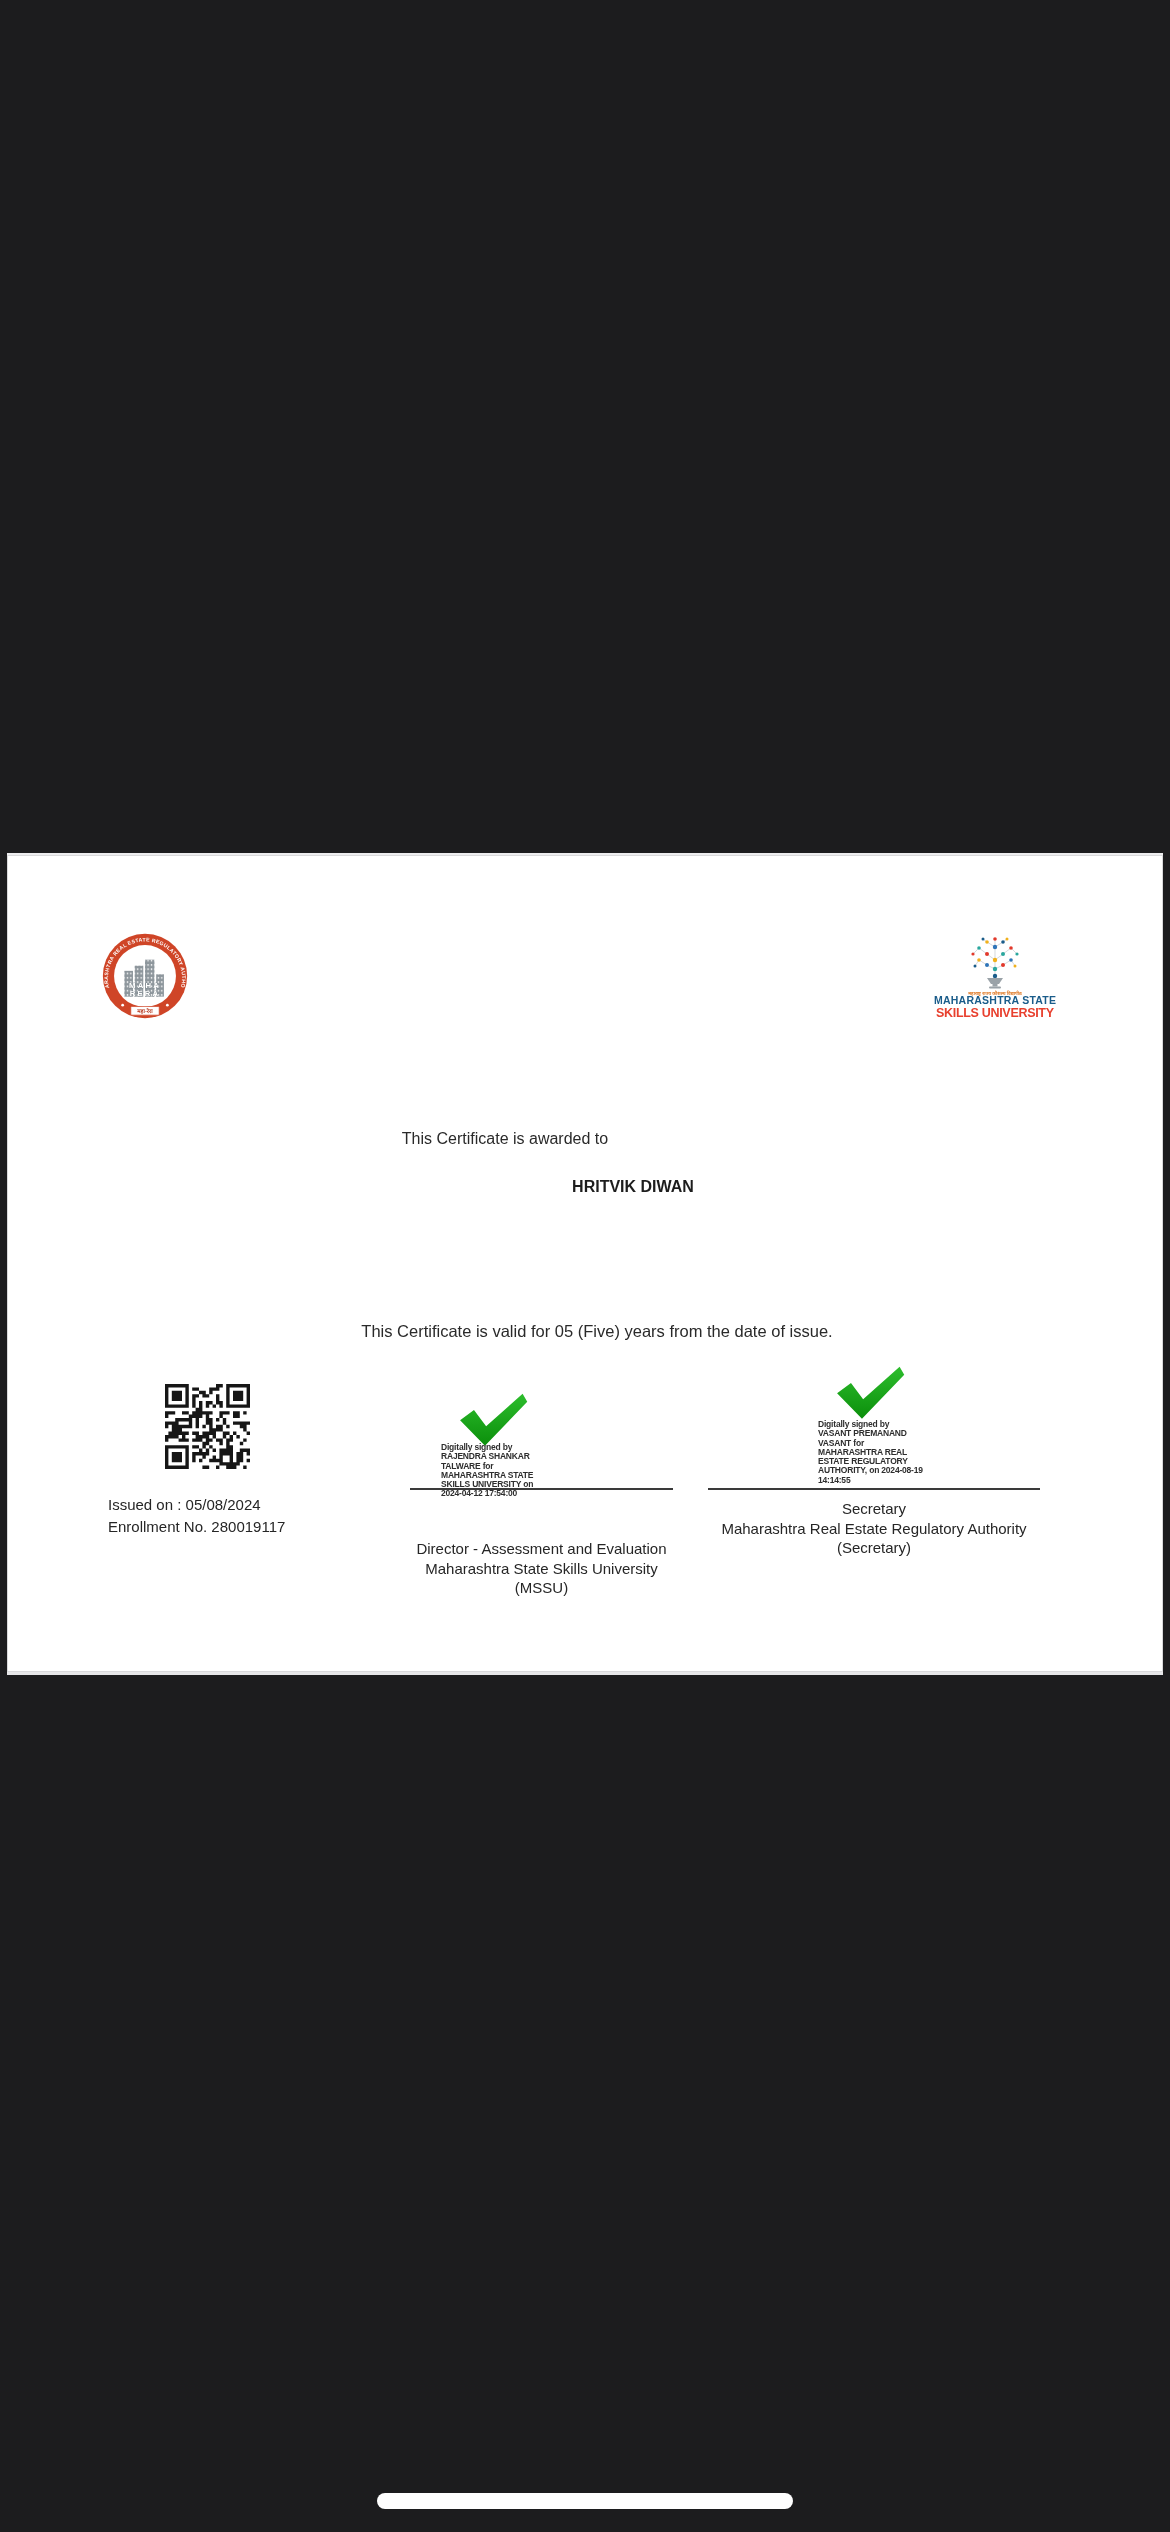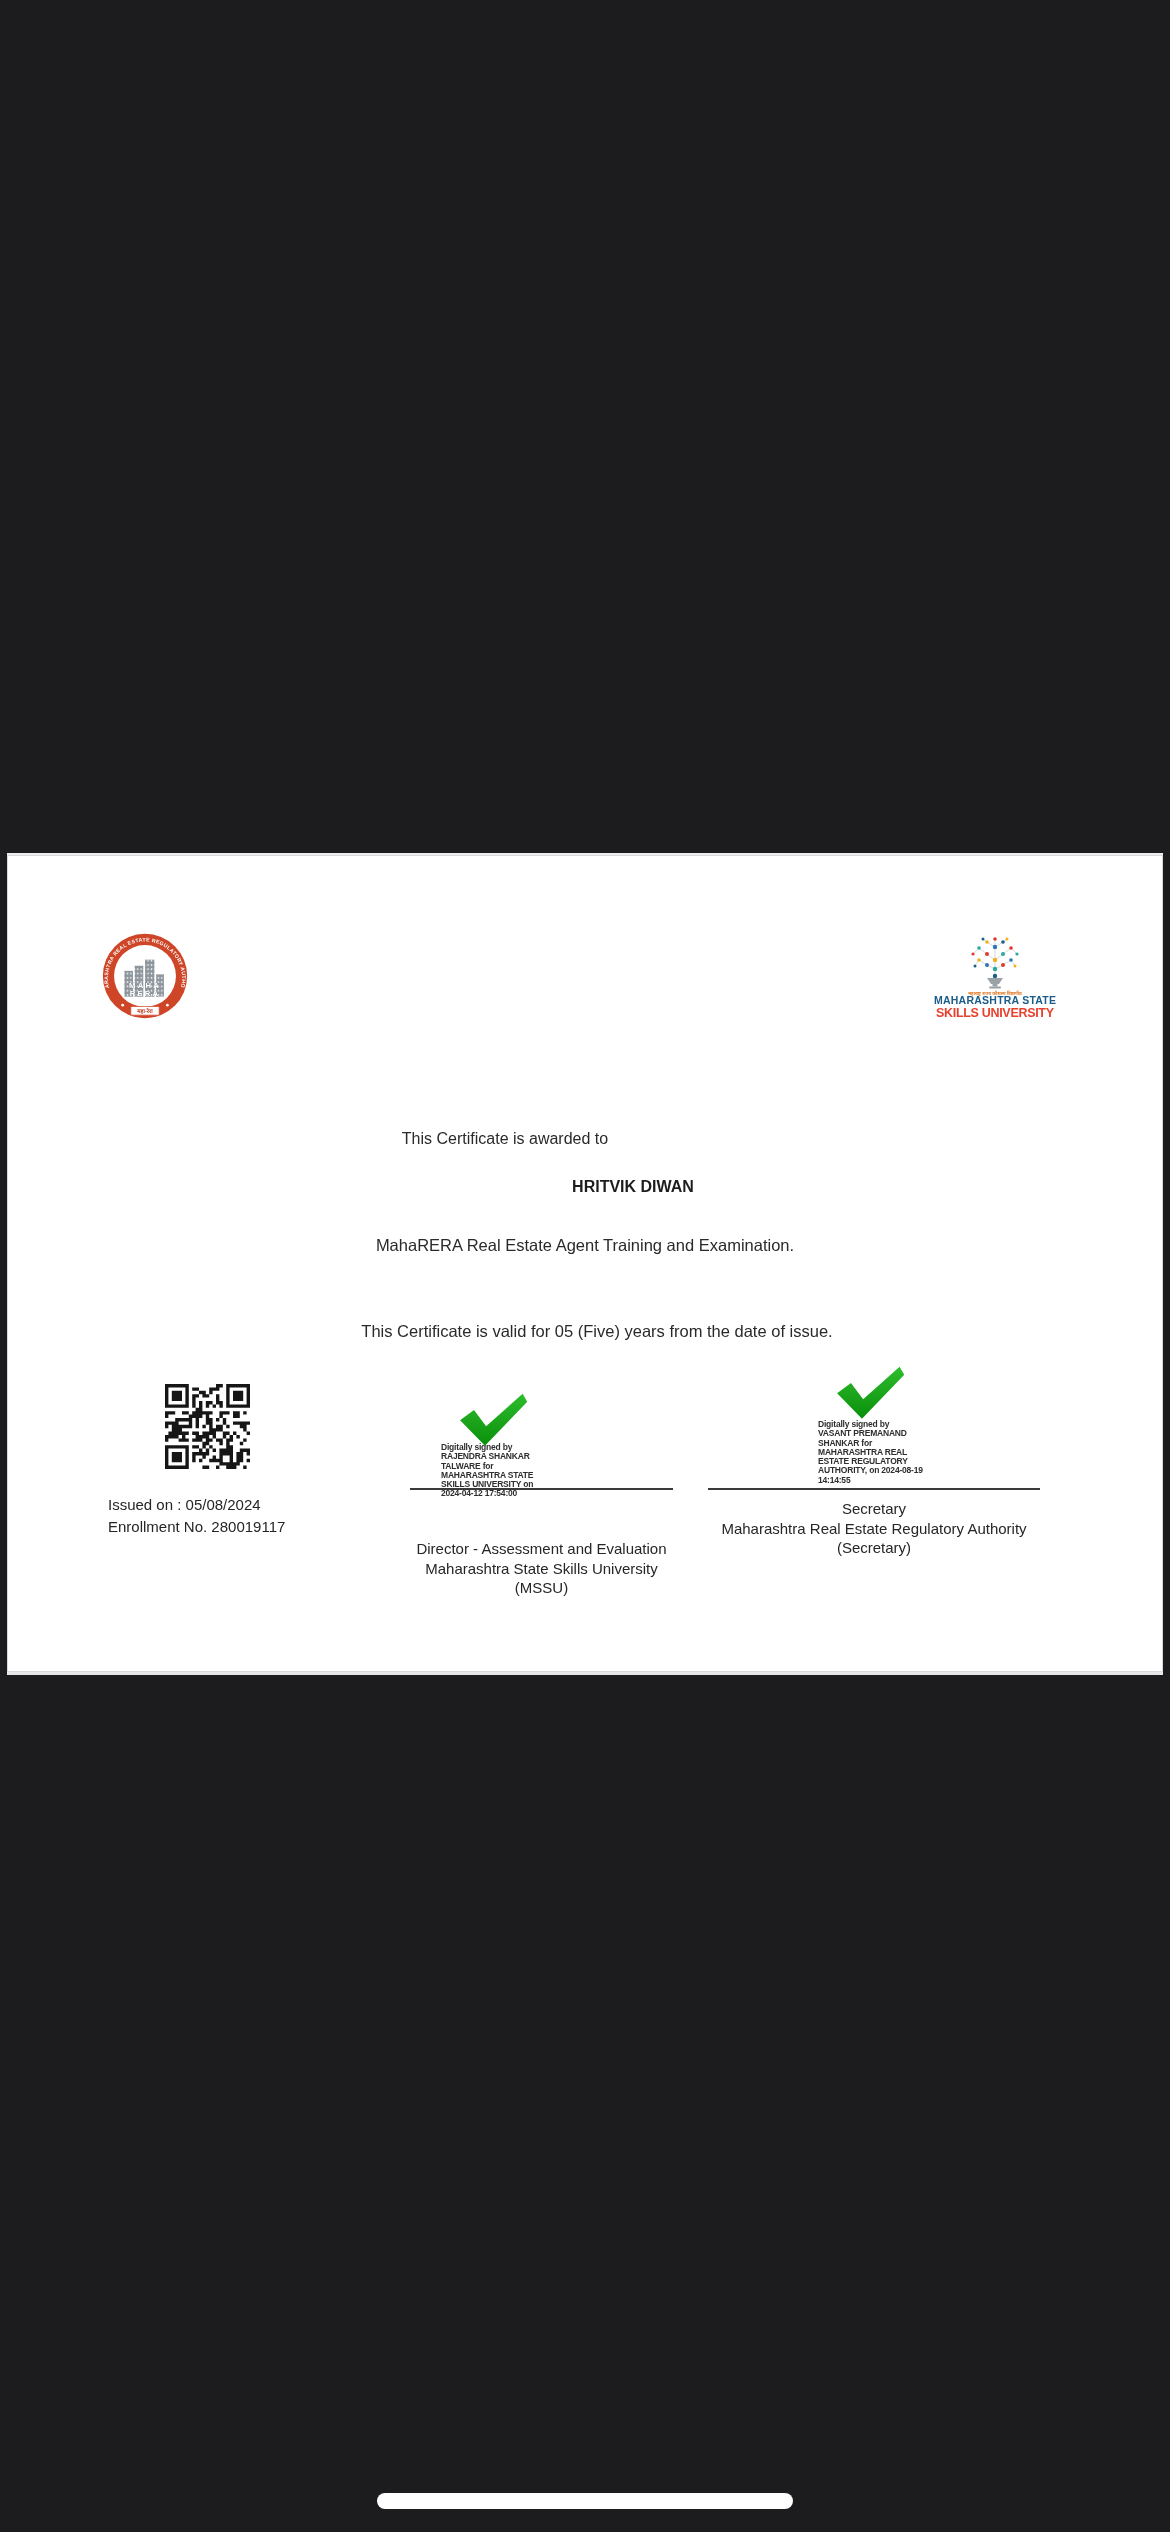--- a/index.html
+++ b/index.html
@@ -133,21 +133,20 @@
       <rect x="59" y="50.5" width="12" height="2" rx="1"></rect>
     </g>
     <text x="65" y="58.5" text-anchor="middle" font-size="4.8" font-weight="bold" fill="#e07b28">महाराष्ट्र राज्य कौशल्य विद्यापीठ</text>
     <text x="65" y="68" text-anchor="middle" font-size="10.5" font-weight="bold" textLength="122" fill="#1a5c8a">MAHARASHTRA STATE</text>
     <text x="65" y="80.5" text-anchor="middle" font-size="12.5" font-weight="bold" textLength="118" fill="#e8402e">SKILLS UNIVERSITY</text>
   </svg>
 
   <div class="abs awarded">This Certificate is awarded to</div>
   <div class="abs recipient">HRITVIK DIWAN</div>
   <div class="abs bodylines">
-    <div>MahaRERA Real Estate Agent Training and Examination.</div>
   </div>
   <div class="abs validity">This Certificate is valid for 05 (Five) years from the date of issue.</div>
 
   <svg class="abs qr" viewBox="0 0 85 85">
     <rect width="85" height="85" fill="#ffffff"></rect>
     <path id="qrPath" fill="#161616" d="M0.00,0.00h3.40v3.40h-3.40zM3.40,0.00h3.40v3.40h-3.40zM6.80,0.00h3.40v3.40h-3.40zM10.20,0.00h3.40v3.40h-3.40zM13.60,0.00h3.40v3.40h-3.40zM17.00,0.00h3.40v3.40h-3.40zM20.40,0.00h3.40v3.40h-3.40zM51.00,0.00h3.40v3.40h-3.40zM54.40,0.00h3.40v3.40h-3.40zM61.20,0.00h3.40v3.40h-3.40zM64.60,0.00h3.40v3.40h-3.40zM68.00,0.00h3.40v3.40h-3.40zM71.40,0.00h3.40v3.40h-3.40zM74.80,0.00h3.40v3.40h-3.40zM78.20,0.00h3.40v3.40h-3.40zM81.60,0.00h3.40v3.40h-3.40zM0.00,3.40h3.40v3.40h-3.40zM20.40,3.40h3.40v3.40h-3.40zM27.20,3.40h3.40v3.40h-3.40zM30.60,3.40h3.40v3.40h-3.40zM44.20,3.40h3.40v3.40h-3.40zM47.60,3.40h3.40v3.40h-3.40zM51.00,3.40h3.40v3.40h-3.40zM61.20,3.40h3.40v3.40h-3.40zM81.60,3.40h3.40v3.40h-3.40zM0.00,6.80h3.40v3.40h-3.40zM6.80,6.80h3.40v3.40h-3.40zM10.20,6.80h3.40v3.40h-3.40zM13.60,6.80h3.40v3.40h-3.40zM20.40,6.80h3.40v3.40h-3.40zM34.00,6.80h3.40v3.40h-3.40zM37.40,6.80h3.40v3.40h-3.40zM44.20,6.80h3.40v3.40h-3.40zM61.20,6.80h3.40v3.40h-3.40zM68.00,6.80h3.40v3.40h-3.40zM71.40,6.80h3.40v3.40h-3.40zM74.80,6.80h3.40v3.40h-3.40zM81.60,6.80h3.40v3.40h-3.40zM0.00,10.20h3.40v3.40h-3.40zM6.80,10.20h3.40v3.40h-3.40zM10.20,10.20h3.40v3.40h-3.40zM13.60,10.20h3.40v3.40h-3.40zM20.40,10.20h3.40v3.40h-3.40zM27.20,10.20h3.40v3.40h-3.40zM30.60,10.20h3.40v3.40h-3.40zM37.40,10.20h3.40v3.40h-3.40zM40.80,10.20h3.40v3.40h-3.40zM51.00,10.20h3.40v3.40h-3.40zM61.20,10.20h3.40v3.40h-3.40zM68.00,10.20h3.40v3.40h-3.40zM71.40,10.20h3.40v3.40h-3.40zM74.80,10.20h3.40v3.40h-3.40zM81.60,10.20h3.40v3.40h-3.40zM0.00,13.60h3.40v3.40h-3.40zM6.80,13.60h3.40v3.40h-3.40zM10.20,13.60h3.40v3.40h-3.40zM13.60,13.60h3.40v3.40h-3.40zM20.40,13.60h3.40v3.40h-3.40zM27.20,13.60h3.40v3.40h-3.40zM51.00,13.60h3.40v3.40h-3.40zM61.20,13.60h3.40v3.40h-3.40zM68.00,13.60h3.40v3.40h-3.40zM71.40,13.60h3.40v3.40h-3.40zM74.80,13.60h3.40v3.40h-3.40zM81.60,13.60h3.40v3.40h-3.40zM0.00,17.00h3.40v3.40h-3.40zM20.40,17.00h3.40v3.40h-3.40zM27.20,17.00h3.40v3.40h-3.40zM34.00,17.00h3.40v3.40h-3.40zM40.80,17.00h3.40v3.40h-3.40zM44.20,17.00h3.40v3.40h-3.40zM51.00,17.00h3.40v3.40h-3.40zM54.40,17.00h3.40v3.40h-3.40zM61.20,17.00h3.40v3.40h-3.40zM81.60,17.00h3.40v3.40h-3.40zM0.00,20.40h3.40v3.40h-3.40zM3.40,20.40h3.40v3.40h-3.40zM6.80,20.40h3.40v3.40h-3.40zM10.20,20.40h3.40v3.40h-3.40zM13.60,20.40h3.40v3.40h-3.40zM17.00,20.40h3.40v3.40h-3.40zM20.40,20.40h3.40v3.40h-3.40zM27.20,20.40h3.40v3.40h-3.40zM34.00,20.40h3.40v3.40h-3.40zM40.80,20.40h3.40v3.40h-3.40zM47.60,20.40h3.40v3.40h-3.40zM54.40,20.40h3.40v3.40h-3.40zM61.20,20.40h3.40v3.40h-3.40zM64.60,20.40h3.40v3.40h-3.40zM68.00,20.40h3.40v3.40h-3.40zM71.40,20.40h3.40v3.40h-3.40zM74.80,20.40h3.40v3.40h-3.40zM78.20,20.40h3.40v3.40h-3.40zM81.60,20.40h3.40v3.40h-3.40zM30.60,23.80h3.40v3.40h-3.40zM34.00,23.80h3.40v3.40h-3.40zM0.00,27.20h3.40v3.40h-3.40zM3.40,27.20h3.40v3.40h-3.40zM6.80,27.20h3.40v3.40h-3.40zM17.00,27.20h3.40v3.40h-3.40zM20.40,27.20h3.40v3.40h-3.40zM27.20,27.20h3.40v3.40h-3.40zM30.60,27.20h3.40v3.40h-3.40zM34.00,27.20h3.40v3.40h-3.40zM37.40,27.20h3.40v3.40h-3.40zM40.80,27.20h3.40v3.40h-3.40zM44.20,27.20h3.40v3.40h-3.40zM54.40,27.20h3.40v3.40h-3.40zM57.80,27.20h3.40v3.40h-3.40zM61.20,27.20h3.40v3.40h-3.40zM68.00,27.20h3.40v3.40h-3.40zM71.40,27.20h3.40v3.40h-3.40zM78.20,27.20h3.40v3.40h-3.40zM0.00,30.60h3.40v3.40h-3.40zM23.80,30.60h3.40v3.40h-3.40zM27.20,30.60h3.40v3.40h-3.40zM30.60,30.60h3.40v3.40h-3.40zM34.00,30.60h3.40v3.40h-3.40zM40.80,30.60h3.40v3.40h-3.40zM54.40,30.60h3.40v3.40h-3.40zM68.00,30.60h3.40v3.40h-3.40zM71.40,30.60h3.40v3.40h-3.40zM10.20,34.00h3.40v3.40h-3.40zM13.60,34.00h3.40v3.40h-3.40zM17.00,34.00h3.40v3.40h-3.40zM20.40,34.00h3.40v3.40h-3.40zM23.80,34.00h3.40v3.40h-3.40zM30.60,34.00h3.40v3.40h-3.40zM40.80,34.00h3.40v3.40h-3.40zM44.20,34.00h3.40v3.40h-3.40zM51.00,34.00h3.40v3.40h-3.40zM57.80,34.00h3.40v3.40h-3.40zM0.00,37.40h3.40v3.40h-3.40zM3.40,37.40h3.40v3.40h-3.40zM6.80,37.40h3.40v3.40h-3.40zM10.20,37.40h3.40v3.40h-3.40zM23.80,37.40h3.40v3.40h-3.40zM30.60,37.40h3.40v3.40h-3.40zM40.80,37.40h3.40v3.40h-3.40zM44.20,37.40h3.40v3.40h-3.40zM57.80,37.40h3.40v3.40h-3.40zM68.00,37.40h3.40v3.40h-3.40zM71.40,37.40h3.40v3.40h-3.40zM74.80,37.40h3.40v3.40h-3.40zM78.20,37.40h3.40v3.40h-3.40zM81.60,37.40h3.40v3.40h-3.40zM0.00,40.80h3.40v3.40h-3.40zM6.80,40.80h3.40v3.40h-3.40zM10.20,40.80h3.40v3.40h-3.40zM13.60,40.80h3.40v3.40h-3.40zM17.00,40.80h3.40v3.40h-3.40zM20.40,40.80h3.40v3.40h-3.40zM23.80,40.80h3.40v3.40h-3.40zM30.60,40.80h3.40v3.40h-3.40zM37.40,40.80h3.40v3.40h-3.40zM44.20,40.80h3.40v3.40h-3.40zM51.00,40.80h3.40v3.40h-3.40zM54.40,40.80h3.40v3.40h-3.40zM61.20,40.80h3.40v3.40h-3.40zM74.80,40.80h3.40v3.40h-3.40zM78.20,40.80h3.40v3.40h-3.40zM6.80,44.20h3.40v3.40h-3.40zM10.20,44.20h3.40v3.40h-3.40zM13.60,44.20h3.40v3.40h-3.40zM44.20,44.20h3.40v3.40h-3.40zM47.60,44.20h3.40v3.40h-3.40zM51.00,44.20h3.40v3.40h-3.40zM54.40,44.20h3.40v3.40h-3.40zM78.20,44.20h3.40v3.40h-3.40zM3.40,47.60h3.40v3.40h-3.40zM6.80,47.60h3.40v3.40h-3.40zM10.20,47.60h3.40v3.40h-3.40zM13.60,47.60h3.40v3.40h-3.40zM17.00,47.60h3.40v3.40h-3.40zM20.40,47.60h3.40v3.40h-3.40zM27.20,47.60h3.40v3.40h-3.40zM30.60,47.60h3.40v3.40h-3.40zM37.40,47.60h3.40v3.40h-3.40zM40.80,47.60h3.40v3.40h-3.40zM44.20,47.60h3.40v3.40h-3.40zM47.60,47.60h3.40v3.40h-3.40zM57.80,47.60h3.40v3.40h-3.40zM61.20,47.60h3.40v3.40h-3.40zM68.00,47.60h3.40v3.40h-3.40zM81.60,47.60h3.40v3.40h-3.40zM0.00,51.00h3.40v3.40h-3.40zM3.40,51.00h3.40v3.40h-3.40zM6.80,51.00h3.40v3.40h-3.40zM10.20,51.00h3.40v3.40h-3.40zM17.00,51.00h3.40v3.40h-3.40zM30.60,51.00h3.40v3.40h-3.40zM34.00,51.00h3.40v3.40h-3.40zM37.40,51.00h3.40v3.40h-3.40zM40.80,51.00h3.40v3.40h-3.40zM47.60,51.00h3.40v3.40h-3.40zM57.80,51.00h3.40v3.40h-3.40zM64.60,51.00h3.40v3.40h-3.40zM71.40,51.00h3.40v3.40h-3.40zM0.00,54.40h3.40v3.40h-3.40zM13.60,54.40h3.40v3.40h-3.40zM17.00,54.40h3.40v3.40h-3.40zM20.40,54.40h3.40v3.40h-3.40zM27.20,54.40h3.40v3.40h-3.40zM30.60,54.40h3.40v3.40h-3.40zM34.00,54.40h3.40v3.40h-3.40zM40.80,54.40h3.40v3.40h-3.40zM44.20,54.40h3.40v3.40h-3.40zM51.00,54.40h3.40v3.40h-3.40zM54.40,54.40h3.40v3.40h-3.40zM61.20,54.40h3.40v3.40h-3.40zM64.60,54.40h3.40v3.40h-3.40zM78.20,54.40h3.40v3.40h-3.40zM37.40,57.80h3.40v3.40h-3.40zM40.80,57.80h3.40v3.40h-3.40zM54.40,57.80h3.40v3.40h-3.40zM61.20,57.80h3.40v3.40h-3.40zM74.80,57.80h3.40v3.40h-3.40zM0.00,61.20h3.40v3.40h-3.40zM3.40,61.20h3.40v3.40h-3.40zM6.80,61.20h3.40v3.40h-3.40zM10.20,61.20h3.40v3.40h-3.40zM13.60,61.20h3.40v3.40h-3.40zM17.00,61.20h3.40v3.40h-3.40zM20.40,61.20h3.40v3.40h-3.40zM27.20,61.20h3.40v3.40h-3.40zM30.60,61.20h3.40v3.40h-3.40zM37.40,61.20h3.40v3.40h-3.40zM44.20,61.20h3.40v3.40h-3.40zM61.20,61.20h3.40v3.40h-3.40zM64.60,61.20h3.40v3.40h-3.40zM0.00,64.60h3.40v3.40h-3.40zM20.40,64.60h3.40v3.40h-3.40zM34.00,64.60h3.40v3.40h-3.40zM40.80,64.60h3.40v3.40h-3.40zM47.60,64.60h3.40v3.40h-3.40zM54.40,64.60h3.40v3.40h-3.40zM57.80,64.60h3.40v3.40h-3.40zM61.20,64.60h3.40v3.40h-3.40zM64.60,64.60h3.40v3.40h-3.40zM74.80,64.60h3.40v3.40h-3.40zM78.20,64.60h3.40v3.40h-3.40zM81.60,64.60h3.40v3.40h-3.40zM0.00,68.00h3.40v3.40h-3.40zM6.80,68.00h3.40v3.40h-3.40zM10.20,68.00h3.40v3.40h-3.40zM13.60,68.00h3.40v3.40h-3.40zM20.40,68.00h3.40v3.40h-3.40zM27.20,68.00h3.40v3.40h-3.40zM30.60,68.00h3.40v3.40h-3.40zM34.00,68.00h3.40v3.40h-3.40zM37.40,68.00h3.40v3.40h-3.40zM40.80,68.00h3.40v3.40h-3.40zM54.40,68.00h3.40v3.40h-3.40zM57.80,68.00h3.40v3.40h-3.40zM61.20,68.00h3.40v3.40h-3.40zM64.60,68.00h3.40v3.40h-3.40zM71.40,68.00h3.40v3.40h-3.40zM74.80,68.00h3.40v3.40h-3.40zM81.60,68.00h3.40v3.40h-3.40zM0.00,71.40h3.40v3.40h-3.40zM6.80,71.40h3.40v3.40h-3.40zM10.20,71.40h3.40v3.40h-3.40zM13.60,71.40h3.40v3.40h-3.40zM20.40,71.40h3.40v3.40h-3.40zM27.20,71.40h3.40v3.40h-3.40zM37.40,71.40h3.40v3.40h-3.40zM47.60,71.40h3.40v3.40h-3.40zM54.40,71.40h3.40v3.40h-3.40zM64.60,71.40h3.40v3.40h-3.40zM71.40,71.40h3.40v3.40h-3.40zM74.80,71.40h3.40v3.40h-3.40zM0.00,74.80h3.40v3.40h-3.40zM6.80,74.80h3.40v3.40h-3.40zM10.20,74.80h3.40v3.40h-3.40zM13.60,74.80h3.40v3.40h-3.40zM20.40,74.80h3.40v3.40h-3.40zM27.20,74.80h3.40v3.40h-3.40zM34.00,74.80h3.40v3.40h-3.40zM44.20,74.80h3.40v3.40h-3.40zM47.60,74.80h3.40v3.40h-3.40zM51.00,74.80h3.40v3.40h-3.40zM54.40,74.80h3.40v3.40h-3.40zM64.60,74.80h3.40v3.40h-3.40zM71.40,74.80h3.40v3.40h-3.40zM74.80,74.80h3.40v3.40h-3.40zM81.60,74.80h3.40v3.40h-3.40zM0.00,78.20h3.40v3.40h-3.40zM20.40,78.20h3.40v3.40h-3.40zM54.40,78.20h3.40v3.40h-3.40zM57.80,78.20h3.40v3.40h-3.40zM61.20,78.20h3.40v3.40h-3.40zM64.60,78.20h3.40v3.40h-3.40zM68.00,78.20h3.40v3.40h-3.40zM71.40,78.20h3.40v3.40h-3.40zM0.00,81.60h3.40v3.40h-3.40zM3.40,81.60h3.40v3.40h-3.40zM6.80,81.60h3.40v3.40h-3.40zM10.20,81.60h3.40v3.40h-3.40zM13.60,81.60h3.40v3.40h-3.40zM17.00,81.60h3.40v3.40h-3.40zM20.40,81.60h3.40v3.40h-3.40zM37.40,81.60h3.40v3.40h-3.40zM40.80,81.60h3.40v3.40h-3.40zM51.00,81.60h3.40v3.40h-3.40zM61.20,81.60h3.40v3.40h-3.40zM64.60,81.60h3.40v3.40h-3.40zM68.00,81.60h3.40v3.40h-3.40zM78.20,81.60h3.40v3.40h-3.40z"></path>
   </svg>
 
   <div class="abs issueblock">
     <div>Issued on : 05/08/2024</div>
@@ -171,21 +170,21 @@
     <div>Digitally signed by</div>
     <div>RAJENDRA SHANKAR</div>
     <div>TALWARE for</div>
     <div>MAHARASHTRA STATE</div>
     <div>SKILLS UNIVERSITY on</div>
     <div>2024-04-12 17:54:00</div>
   </div>
   <div class="abs digital digital-right">
     <div>Digitally signed by</div>
     <div>VASANT PREMANAND</div>
-    <div>SHANKAR for</div>
+    <div>VASANT for</div>
     <div>MAHARASHTRA REAL</div>
     <div>ESTATE REGULATORY</div>
     <div>AUTHORITY, on 2024-08-19</div>
     <div>14:14:55</div>
   </div>
 
   <div class="abs rule rule-mid"></div>
   <div class="abs rule rule-right"></div>
 
   <div class="abs siglabels siglabels-mid">

